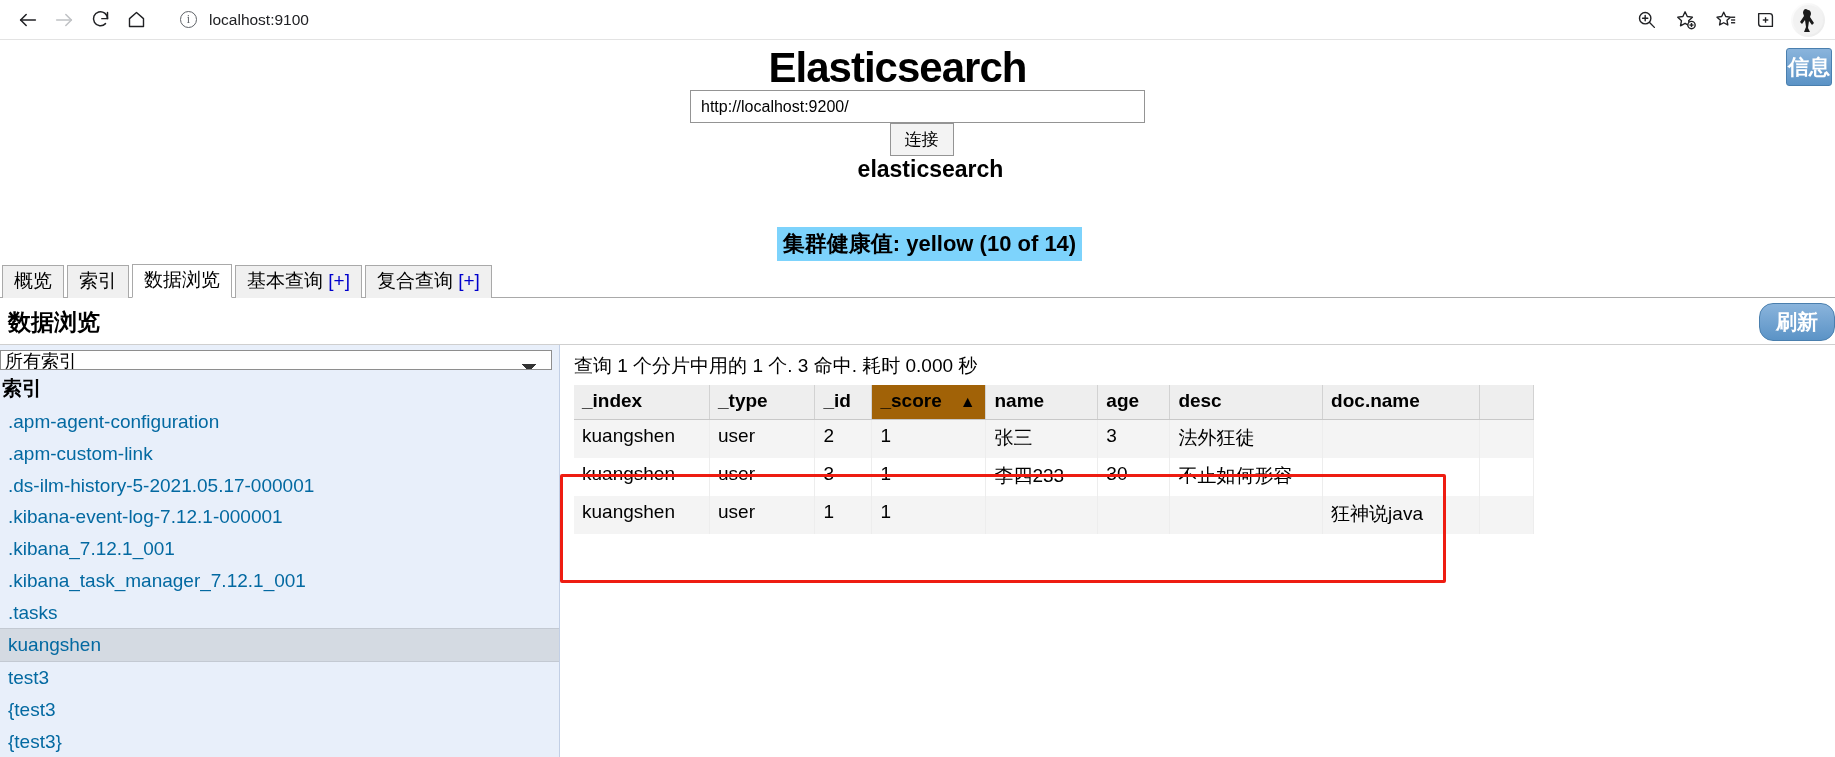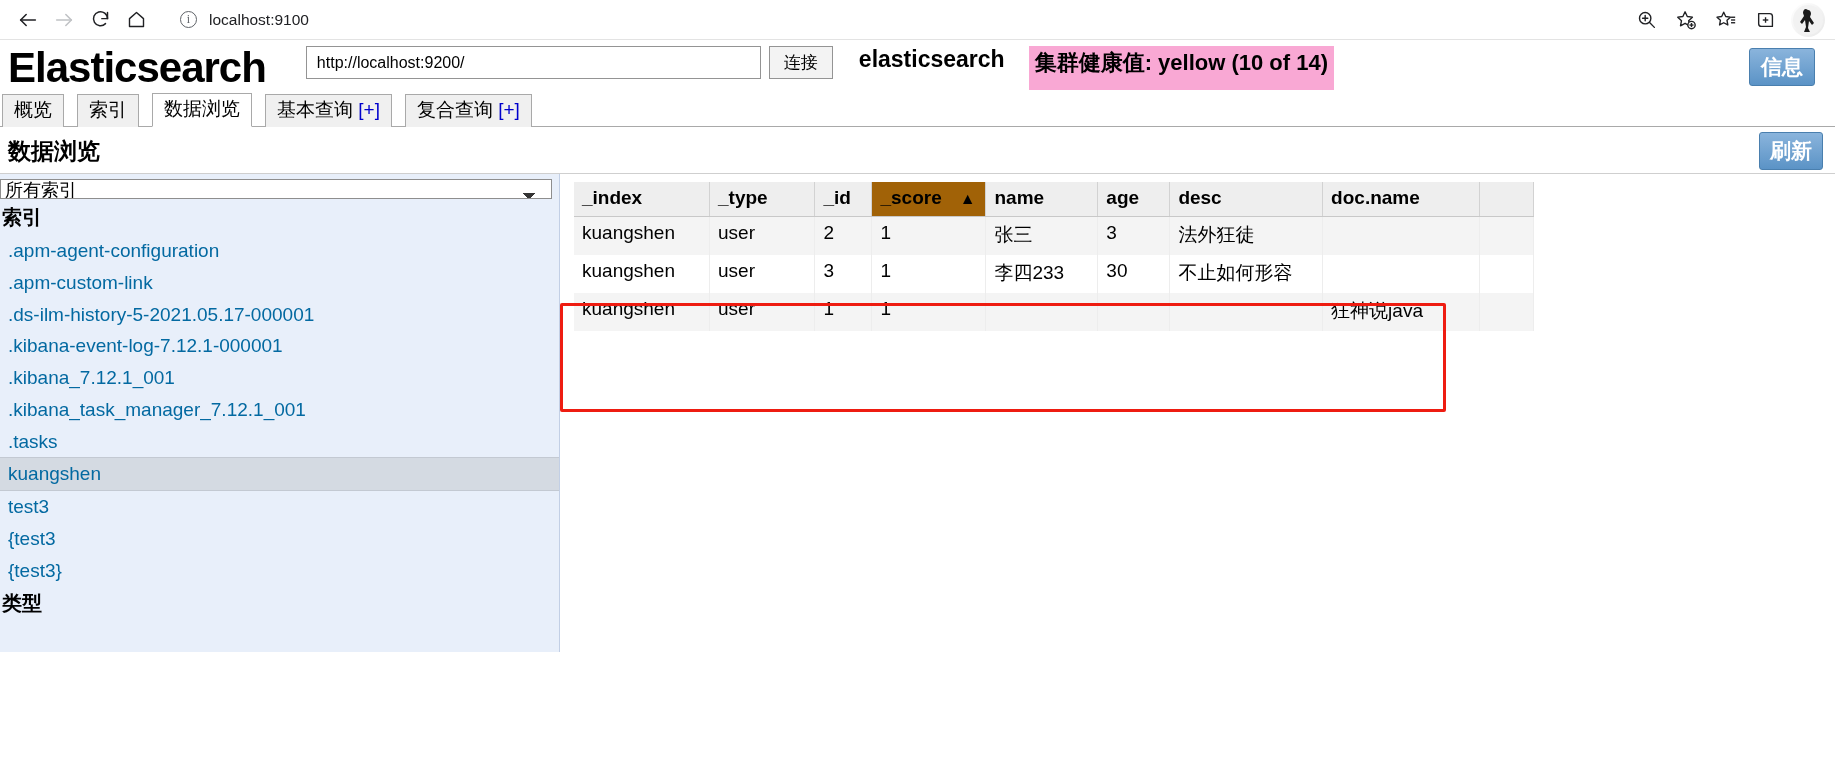--- a/index.html
+++ b/index.html
@@ -65,23 +65,25 @@
     overflow: hidden;
     display: flex; align-items: center; justify-content: center;
     background: linear-gradient(135deg,#fff 0%, #e8e8e8 100%);
     margin-left: 4px;
   }
 
   
   .app { background: #ffffff; }
   .es-header {
     display: flex;
+    align-items: center;
     padding: 6px 8px 4px 8px;
     gap: 0;
     position: relative;
+    flex-direction: column;
   }
   .es-logo {
     font-size: 42px;
     font-weight: bold;
     letter-spacing: -1px;
     color: #000;
     font-family: "Liberation Sans", sans-serif;
     margin-right: 40px;
     line-height: 1.05;
     white-space: nowrap;
@@ -120,49 +122,49 @@
     margin-left: 24px;
     background: #ffff00;
     font-size: 22px;
     font-weight: bold;
     color: #000;
     padding: 2px 6px;
     white-space: nowrap;
   }
   .info-btn {
     position: absolute;
-    right: 20px;
+    right: 3px;
     top: 8px;
     background: linear-gradient(to bottom, #8ab4dc 0%, #5b93c6 100%);
     border: 1px solid #4a7fae;
     border-radius: 3px;
     color: #fff;
     font-size: 21px;
     font-weight: bold;
-    padding: 4px 11px;
+    padding: 4px 1px;
     white-space: nowrap;
     cursor: pointer;
   }
 
   
   .tabs {
     display: flex;
     align-items: flex-end;
     border-bottom: 1px solid #a9a9a9;
     padding-left: 2px;
     background: #ffffff;
     height: 33px;
   }
   .tab {
     border: 1px solid #a9a9a9;
     border-bottom: none;
     background: #f0f0f0;
     font-size: 19px;
     padding: 2px 11px 4px 11px;
-    margin-right: 13px;
+    margin-right: 3px;
     color: #000;
     white-space: nowrap;
     position: relative;
     top: 1px;
     cursor: pointer;
     line-height: 1.35;
   }
   .tab.active {
     background: #ffffff;
     border-bottom: 1px solid #ffffff;
@@ -178,29 +180,29 @@
     background: #fff;
     height: 47px;
   }
   .page-title {
     font-size: 23px;
     font-weight: bold;
     color: #000;
   }
   .refresh-btn {
     position: absolute;
-    right: 12px;
+    right: 0;
     top: 5px;
     background: linear-gradient(to bottom, #8ab4dc 0%, #5b93c6 100%);
     border: 1px solid #4a7fae;
-    border-radius: 3px;
+    border-radius: 14px;
     color: #fff;
     font-size: 21px;
     font-weight: bold;
-    padding: 4px 10px;
+    padding: 4px 16px;
     white-space: nowrap;
     cursor: pointer;
   }
 
   
   .content {
     display: flex;
     height: 478px;
     align-items: stretch;
   }
@@ -390,21 +392,21 @@
   </div>
 </div>
 
 <div class="app">
 
   <div class="es-header">
     <div class="es-logo">Elasticsearch</div>
     <input class="es-url-input" type="text" value="http://localhost:9200/" style="">
     <button class="connect-btn">连接</button>
     <div class="cluster-name">elasticsearch</div>
-    <div class="health-badge" style="background: #f9a8d4;">集群健康值: yellow (10 of 14)</div>
+    <div class="health-badge" style="background: #7dd3fc; margin-top: 44px;">集群健康值: yellow (10 of 14)</div>
     <button class="info-btn">信息</button>
   </div>
 
   <div class="tabs">
     <div class="tab">
       <span>概览</span>
     </div>
     <div class="tab">
       <span>索引</span>
     </div>
@@ -441,20 +443,21 @@
       <div class="index-item">.tasks</div>
       <div class="index-item selected">kuangshen</div>
       <div class="index-item">test3</div>
       <div class="index-item">{test3</div>
       <div class="index-item">{test3}</div>
 
       <div class="side-head">类型</div>
     </div>
 
     <div class="results">
+      <div class="result-summary">查询 1 个分片中用的 1 个. 3 命中. 耗时 0.000 秒</div>
 
       <table class="result-table">
         <colgroup>
           <col class="col-index">
             <col class="col-type">
             <col class="col-id">
             <col class="col-score">
           <col class="col-name">
             <col class="col-age">
             <col class="col-desc">

